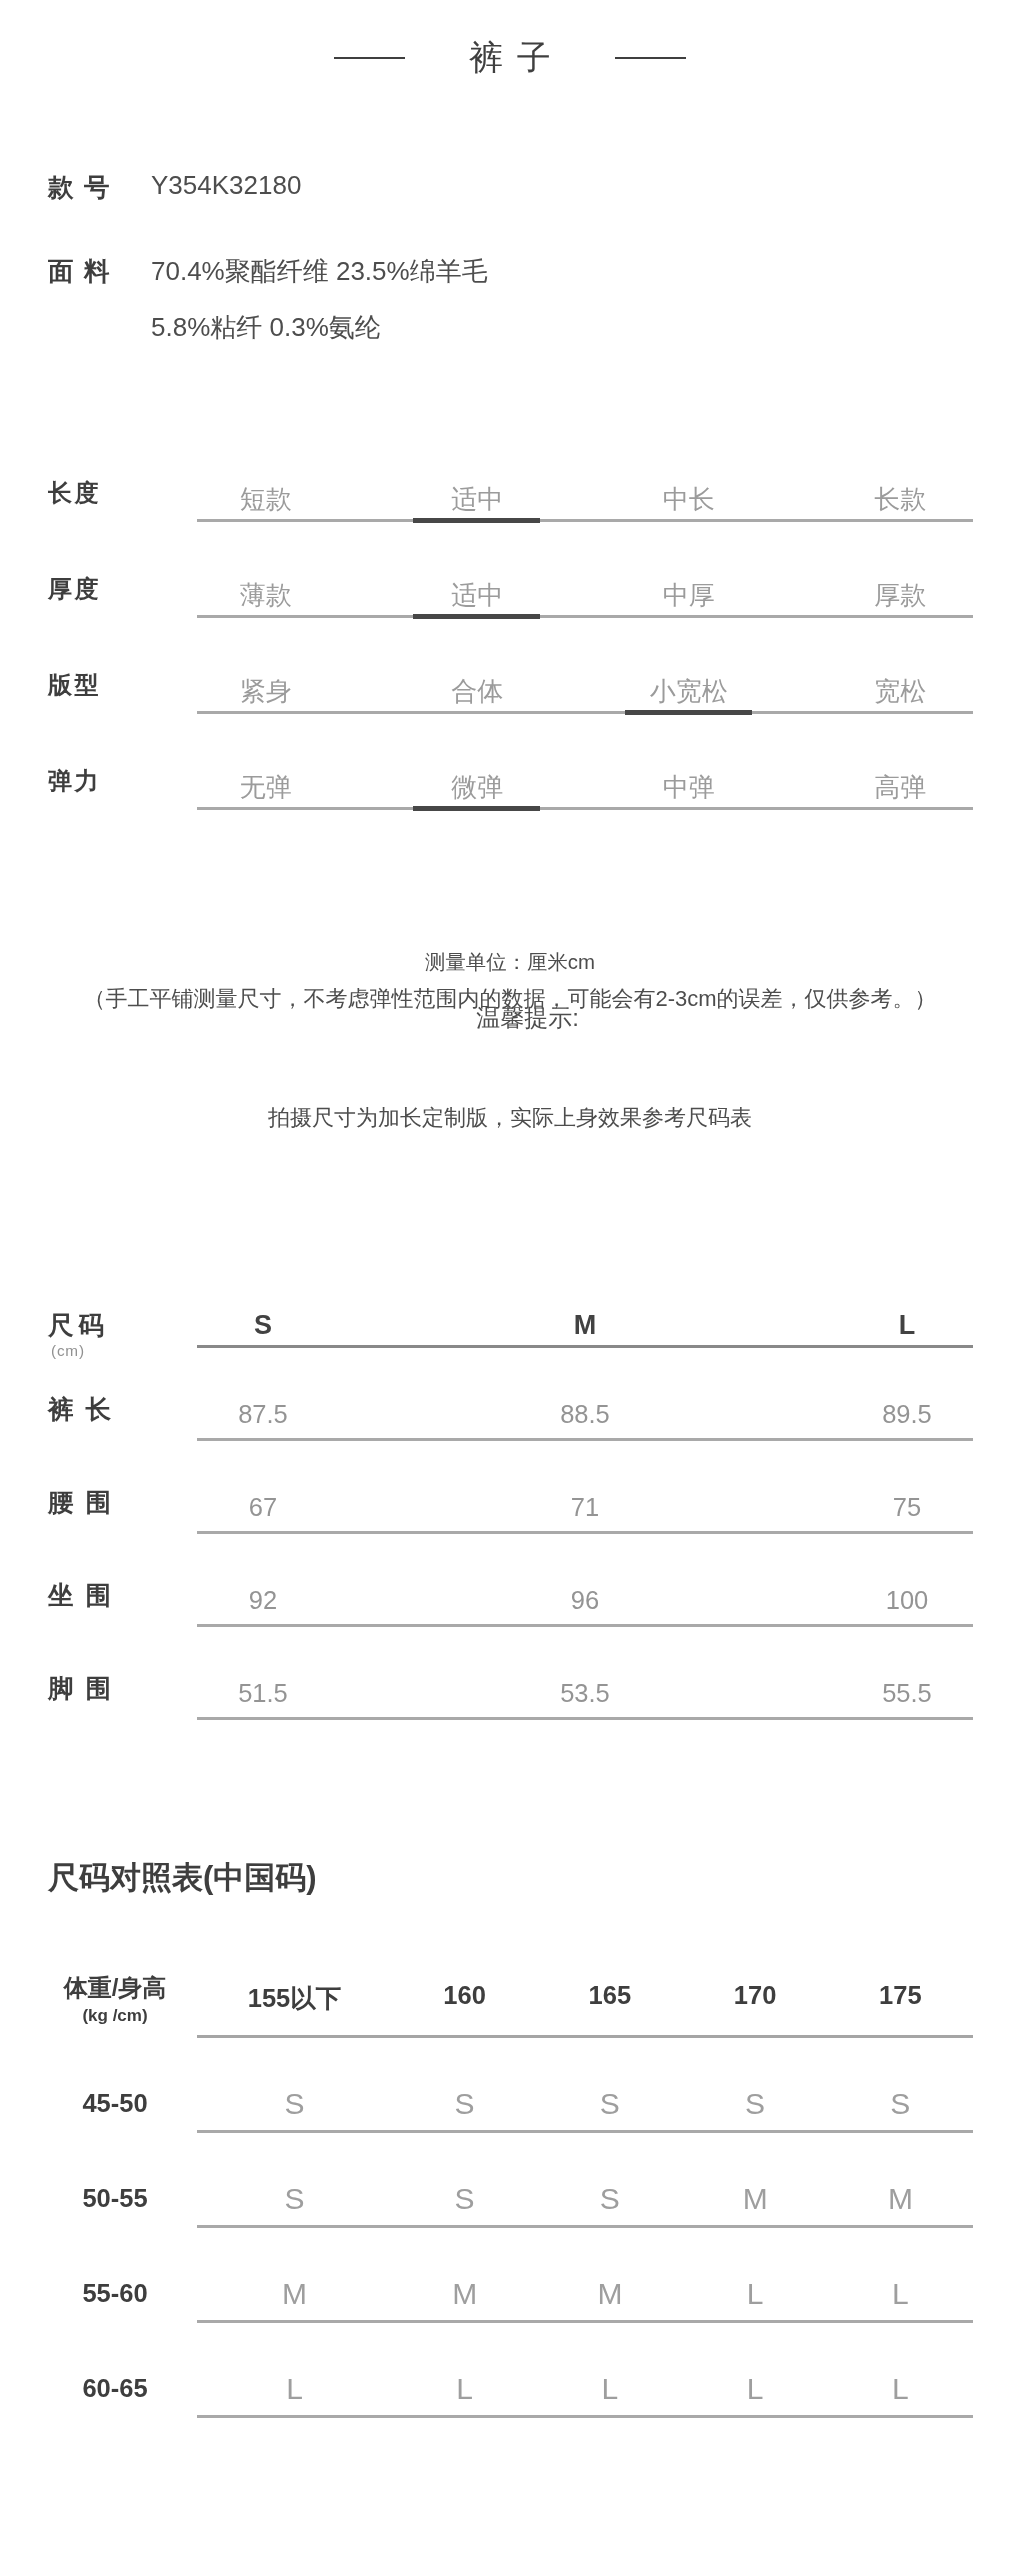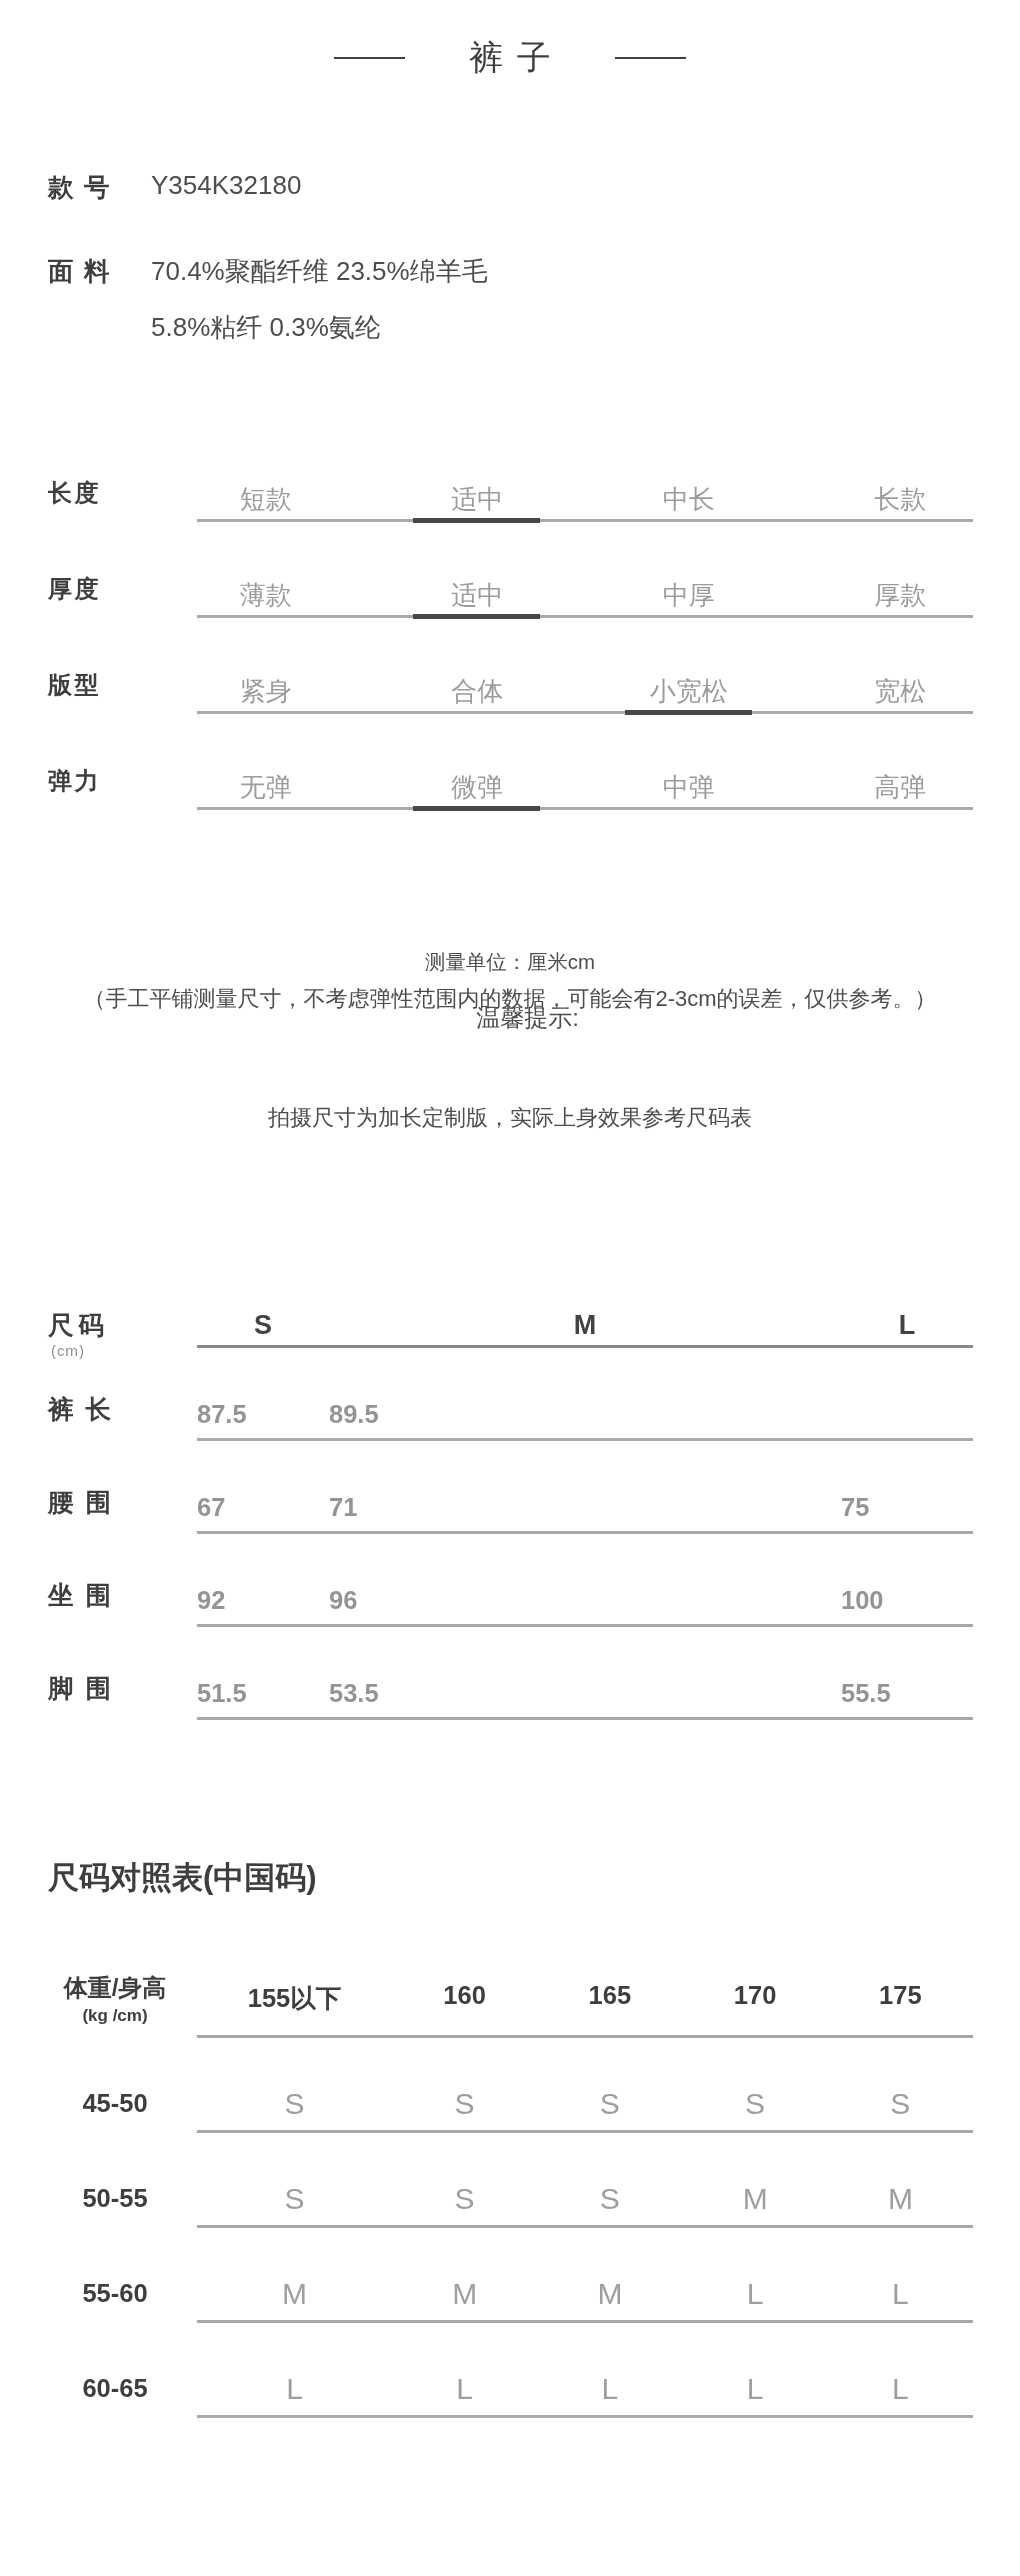--- a/index.html
+++ b/index.html
@@ -54,21 +54,21 @@
   .st-col { text-align:center; font-size:27px; font-weight:600; color:#424242; }
   .st-header-line { position:absolute; left:197px; top:37px; width:776px;
     height:3.4px; background:#898989; }
   .st-row { position:relative; height:93px; }
   .st-row::after { content:""; position:absolute; left:197px; bottom:0;
     width:776px; height:3.4px; background:#a9a9a9; }
   .st-row-label { position:absolute; left:48px; bottom:13.6px; font-size:25.5px;
     font-weight:700; letter-spacing:12px; color:#3e3e3e; }
   .st-values { position:absolute; left:197px; bottom:12px; width:776px;
     display:grid; grid-template-columns:132px 1fr 132px; }
-  .st-cell { text-align:left; font-size:25.5px; color:#949494;font-weight:bold; }
+  .st-cell { text-align:center; font-size:25.5px; color:#949494; }
   
   .chart-heading { position:absolute; top:1857px; left:48px; font-size:31px;
     font-weight:700; color:#3e3e3e;text-align:right; }
   
   .size-chart { position:absolute; top:1972px; left:0; width:100%; }
   .sc-header { position:relative; height:66px; }
   .sc-header-label { position:absolute; left:48px; top:0; width:134px;
     text-align:center; font-size:24px; font-weight:700; color:#3e3e3e; }
   .sc-header-unit { position:absolute; left:48px; top:34px; width:134px;
     text-align:center; font-size:17px; font-weight:600; color:#3e3e3e; }
@@ -177,20 +177,21 @@
         <div class="st-col">M</div>
         <div class="st-col">L</div>
       </div>
       <div class="st-header-line"></div>
     </div>
 
     <div class="st-row">
       <div class="st-row-label">裤长</div>
       <div class="st-values">
         <div class="st-cell">87.5</div>
+        <div class="st-cell">88.5</div>
         <div class="st-cell">89.5</div>
       </div>
     </div>
 
     <div class="st-row">
       <div class="st-row-label">腰围</div>
       <div class="st-values">
         <div class="st-cell">67</div>
         <div class="st-cell">71</div>
         <div class="st-cell">75</div>

